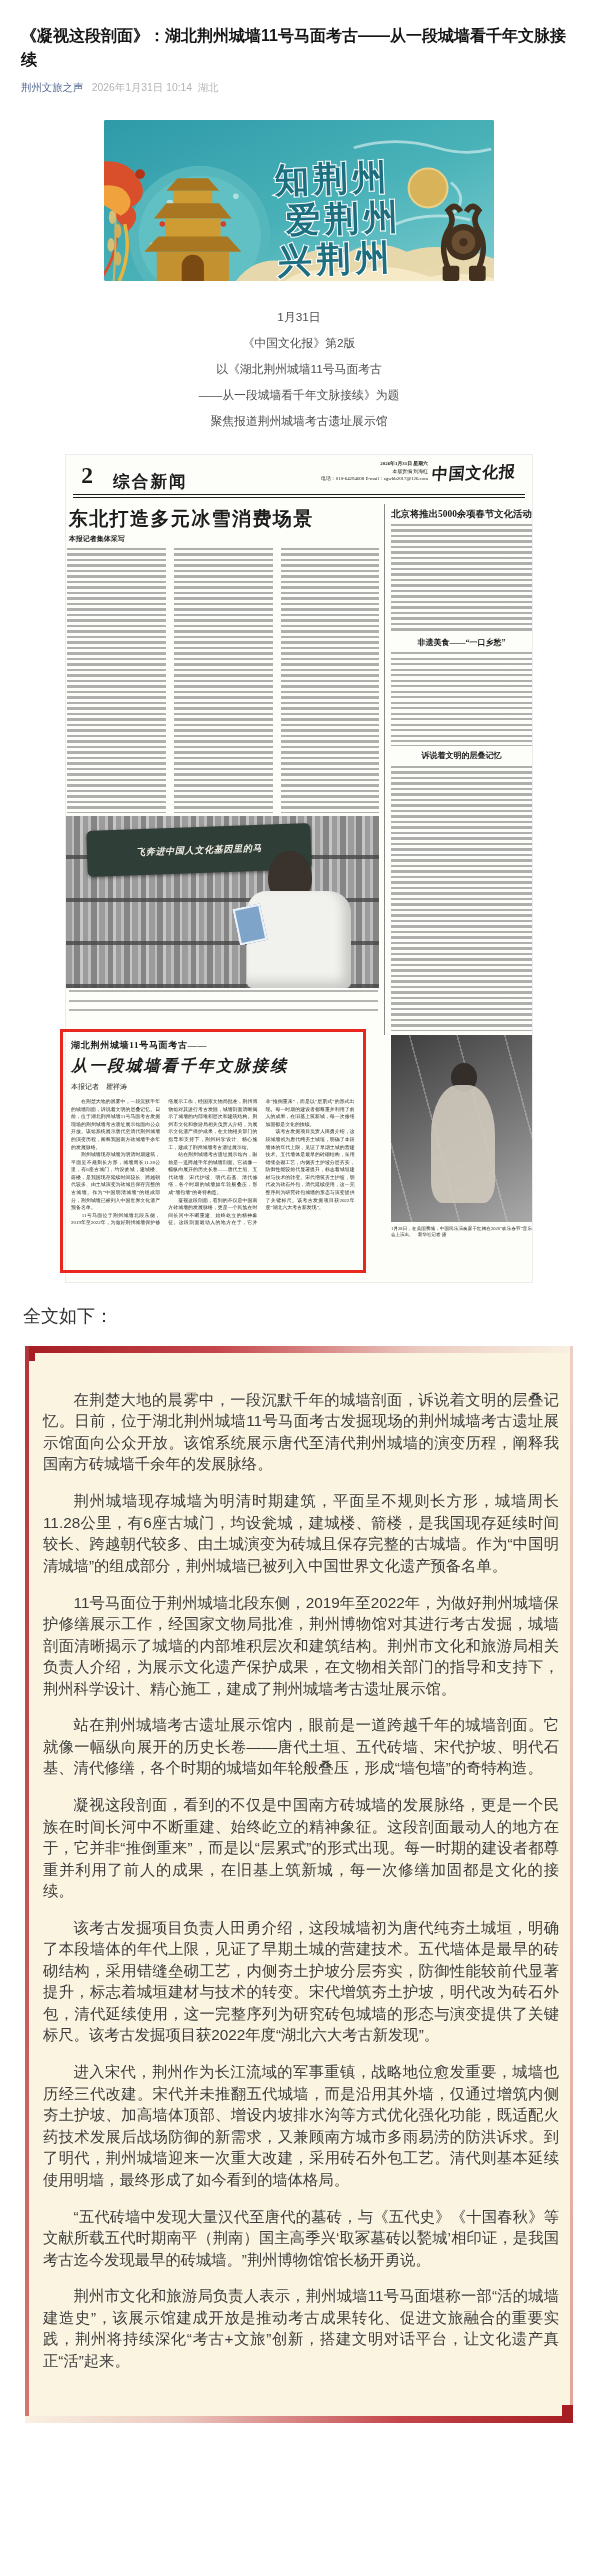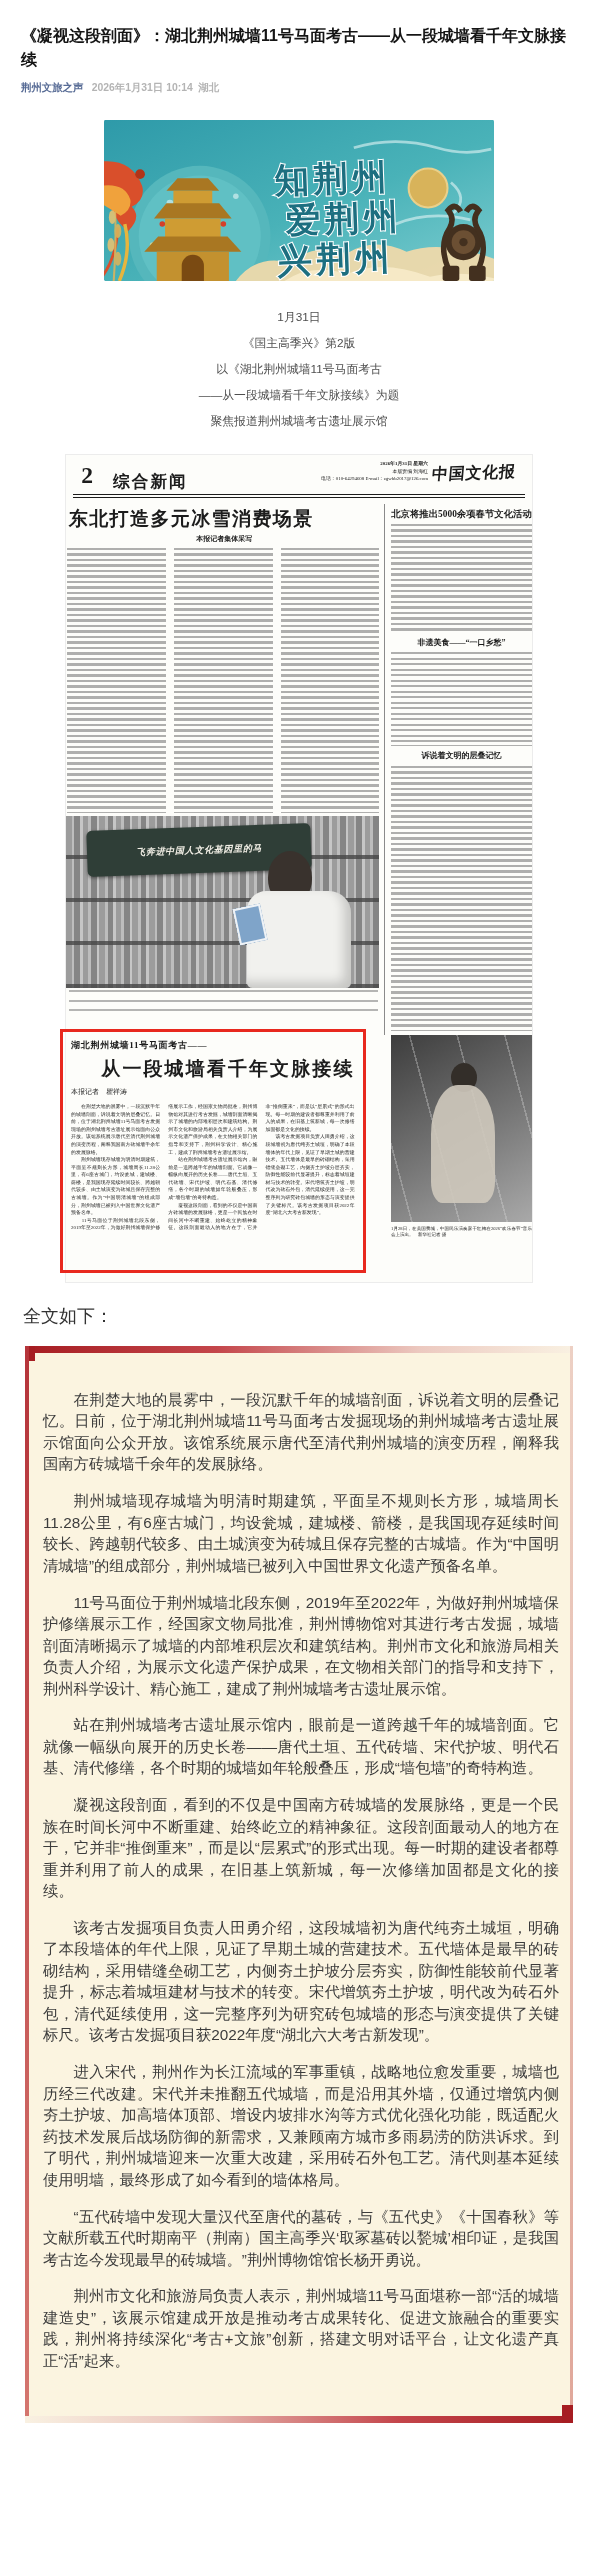--- a/index.html
+++ b/index.html
@@ -1,21 +1,21 @@
 <!DOCTYPE html>
 <html style="font-size:11px"><head>
 <meta charset="utf-8">
 <style>
   html,body{margin:0;padding:0;background:#ffffff;}
   body{width:598px;font-family:"Liberation Sans",sans-serif;color:#222;}
   .serif{font-family:"Liberation Serif",serif;}
 
   
   .title{margin:23.6px 21px 0;font-size:16px;line-height:24px;font-weight:bold;color:#151515;}
-  .meta{margin:9.7px 21px 0;font-size:10.4px;font-weight:bold;}
+  .meta{margin:9.7px 21px 0;font-size:10.4px;}
   .meta .account{color:#576b95;margin-right:8.3px;cursor:pointer;}
   .meta .time,.meta .region{color:#b4b4b4;margin-right:5.5px;}
 
   
   .banner{width:390px;height:161px;margin:25px auto 0;position:relative;overflow:hidden;border-radius:1.4px;}
   .banner svg{display:block;}
   .banner text{font-family:"Liberation Sans",sans-serif;font-weight:bold;}
 
   
   .caption{margin-top:23px;}
@@ -26,21 +26,21 @@
              border:0.7px solid #ececec;font-family:"Liberation Serif",serif;color:#1c1c1c;}
   .np-header{position:absolute;top:0;left:7px;right:7px;height:39px;border-bottom:1.4px solid #1c1c1c;}
   .np-rule{position:absolute;top:42px;left:7px;right:7px;height:0.7px;background:#1c1c1c;}
   .np-pageno{position:absolute;left:8.3px;top:7px;font-size:23.6px;font-weight:bold;}
   .np-section{position:absolute;left:40px;top:16.6px;font-size:16.6px;font-weight:bold;letter-spacing:2.1px;}
   .np-meta{position:absolute;right:97px;top:5.5px;text-align:right;font-size:4.9px;line-height:7.6px;color:#222;}
   .np-meta .b{font-weight:bold;}
   .np-masthead{position:absolute;right:4.2px;top:8.3px;width:89px;font-size:16px;font-weight:bold;
                letter-spacing:0.7px;transform:skewX(-7deg) rotate(-2deg);}
   .np-hl1{position:absolute;left:2.8px;top:51px;width:311px;text-align:left;font-size:19px;font-weight:bold;letter-spacing:1.4px;}
-  .np-by1{position:absolute;left:2.8px;top:79px;width:311px;text-align:center;font-size:7px;font-weight:bold;}
+  .np-by1{position:absolute;left:2.8px;top:79px;width:311px;font-size:7px;font-weight:bold;}
   .np-cols{position:absolute;left:1.4px;top:93px;width:312px;height:265px;display:flex;gap:8.3px;}
   .fakecol{flex:1;background:repeating-linear-gradient(180deg,#6f6f6f 0 2.1px,transparent 2.1px 5.5px);opacity:.55;}
   .np-vrule{position:absolute;left:318px;top:49px;width:0.7px;height:531px;background:#8a8a8a;}
 
   .np-photoA{position:absolute;left:0;top:361px;width:313px;height:172px;overflow:hidden;
     background:
       repeating-linear-gradient(180deg,transparent 0 39px,rgba(70,70,70,.8) 39px 43px),
       repeating-linear-gradient(90deg,#9c9c9c 0 5.5px,#bdbdbd 5.5px 8.3px,#858585 8.3px 14px,#c6c6c6 14px 16.6px);}
   .pa-banner{position:absolute;left:21px;top:11px;width:216px;height:46px;background:#2f3e37;border-radius:5.5px;
              transform:rotate(-2deg);display:flex;align-items:center;justify-content:center;color:#f2efe6;
@@ -67,21 +67,21 @@
              background:linear-gradient(150deg,#3d3d3d,#777 55%,#a9a9a9);}
   .pb-lines{position:absolute;inset:0;background:repeating-linear-gradient(75deg,transparent 0 19.4px,#d6d6d6 19.4px 21px,transparent 21px 46px);opacity:.35;}
   .pb-person{position:absolute;left:40px;top:50px;width:64px;height:118px;background:#cfc9bd;border-radius:42% 42% 18% 18%;opacity:.9;}
   .pb-head{position:absolute;left:60px;top:28px;width:26px;height:29px;background:#332e29;border-radius:50%;}
   .np-photoB-caption{position:absolute;left:325px;top:771px;width:141px;font-size:4.5px;line-height:6.2px;
                      text-align:justify;color:#222;}
 
   .np-redbox{position:absolute;left:-6.2px;top:574px;width:306px;height:244px;border:3.5px solid #e8281e;
              box-sizing:border-box;padding:7px 8.3px 4.2px;background:rgba(253,253,250,.35);}
   .rb-kicker{font-size:9px;font-weight:bold;letter-spacing:0.7px;}
-  .rb-headline{margin-top:4.2px;text-align:right;font-size:19px;font-weight:bold;letter-spacing:2.1px;}
+  .rb-headline{margin-top:4.2px;text-align:left;font-size:16px;font-weight:bold;letter-spacing:2.1px;font-style:italic;}
   .rb-byline{margin-top:4.9px;text-align:left;font-size:7px;}
   .rb-cols{margin-top:6.2px;height:164px;column-count:3;column-gap:8.3px;font-size:4.9px;line-height:7.6px;
            text-align:justify;color:#242424;overflow:hidden;white-space:pre-line;}
 
   
   .fulltext{margin:21px 16px 0 23px;font-size:18px;color:#333;}
   .article-card{width:548px;margin:18px auto 40px;box-sizing:border-box;position:relative;
                 background:#fbf4e0;padding:28px 14px 36px 18px;}
   .article-card p{font-size:15.3px;line-height:21.5px;color:#3c3c3c;text-align:justify;text-indent:2em;margin:15.3px 0;}
   .bar-top{position:absolute;top:0;left:0;right:0;height:7px;
@@ -172,21 +172,21 @@
     <g transform="rotate(-2 380 150)" style="paint-order:stroke;stroke:#ffffff;stroke-width:3px;" letter-spacing="6">
       <text x="248" y="100" font-size="50" fill="#1d6f80">知荆州</text>
       <text x="262" y="158" font-size="50" fill="#1d6f80">爱荆州</text>
       <text x="248" y="216" font-size="50" fill="#1d6f80">兴荆州</text>
     </g>
   </svg>
 </figure>
 
 <div class="caption">
   <p>1月31日</p>
-  <p>《国主高季兴》第2版</p>
+  <p>《中国文化报》第2版</p>
   <p>以《湖北荆州城墙11号马面考古</p>
   <p>——从一段城墙看千年文脉接续》为题</p>
   <p>聚焦报道荆州城墙考古遗址展示馆</p>
 </div>
 
 <figure class="newspaper">
   <div class="np-header">
     <span class="np-pageno serif">2</span>
     <span class="np-section serif">综合新闻</span>
     <div class="np-meta">

